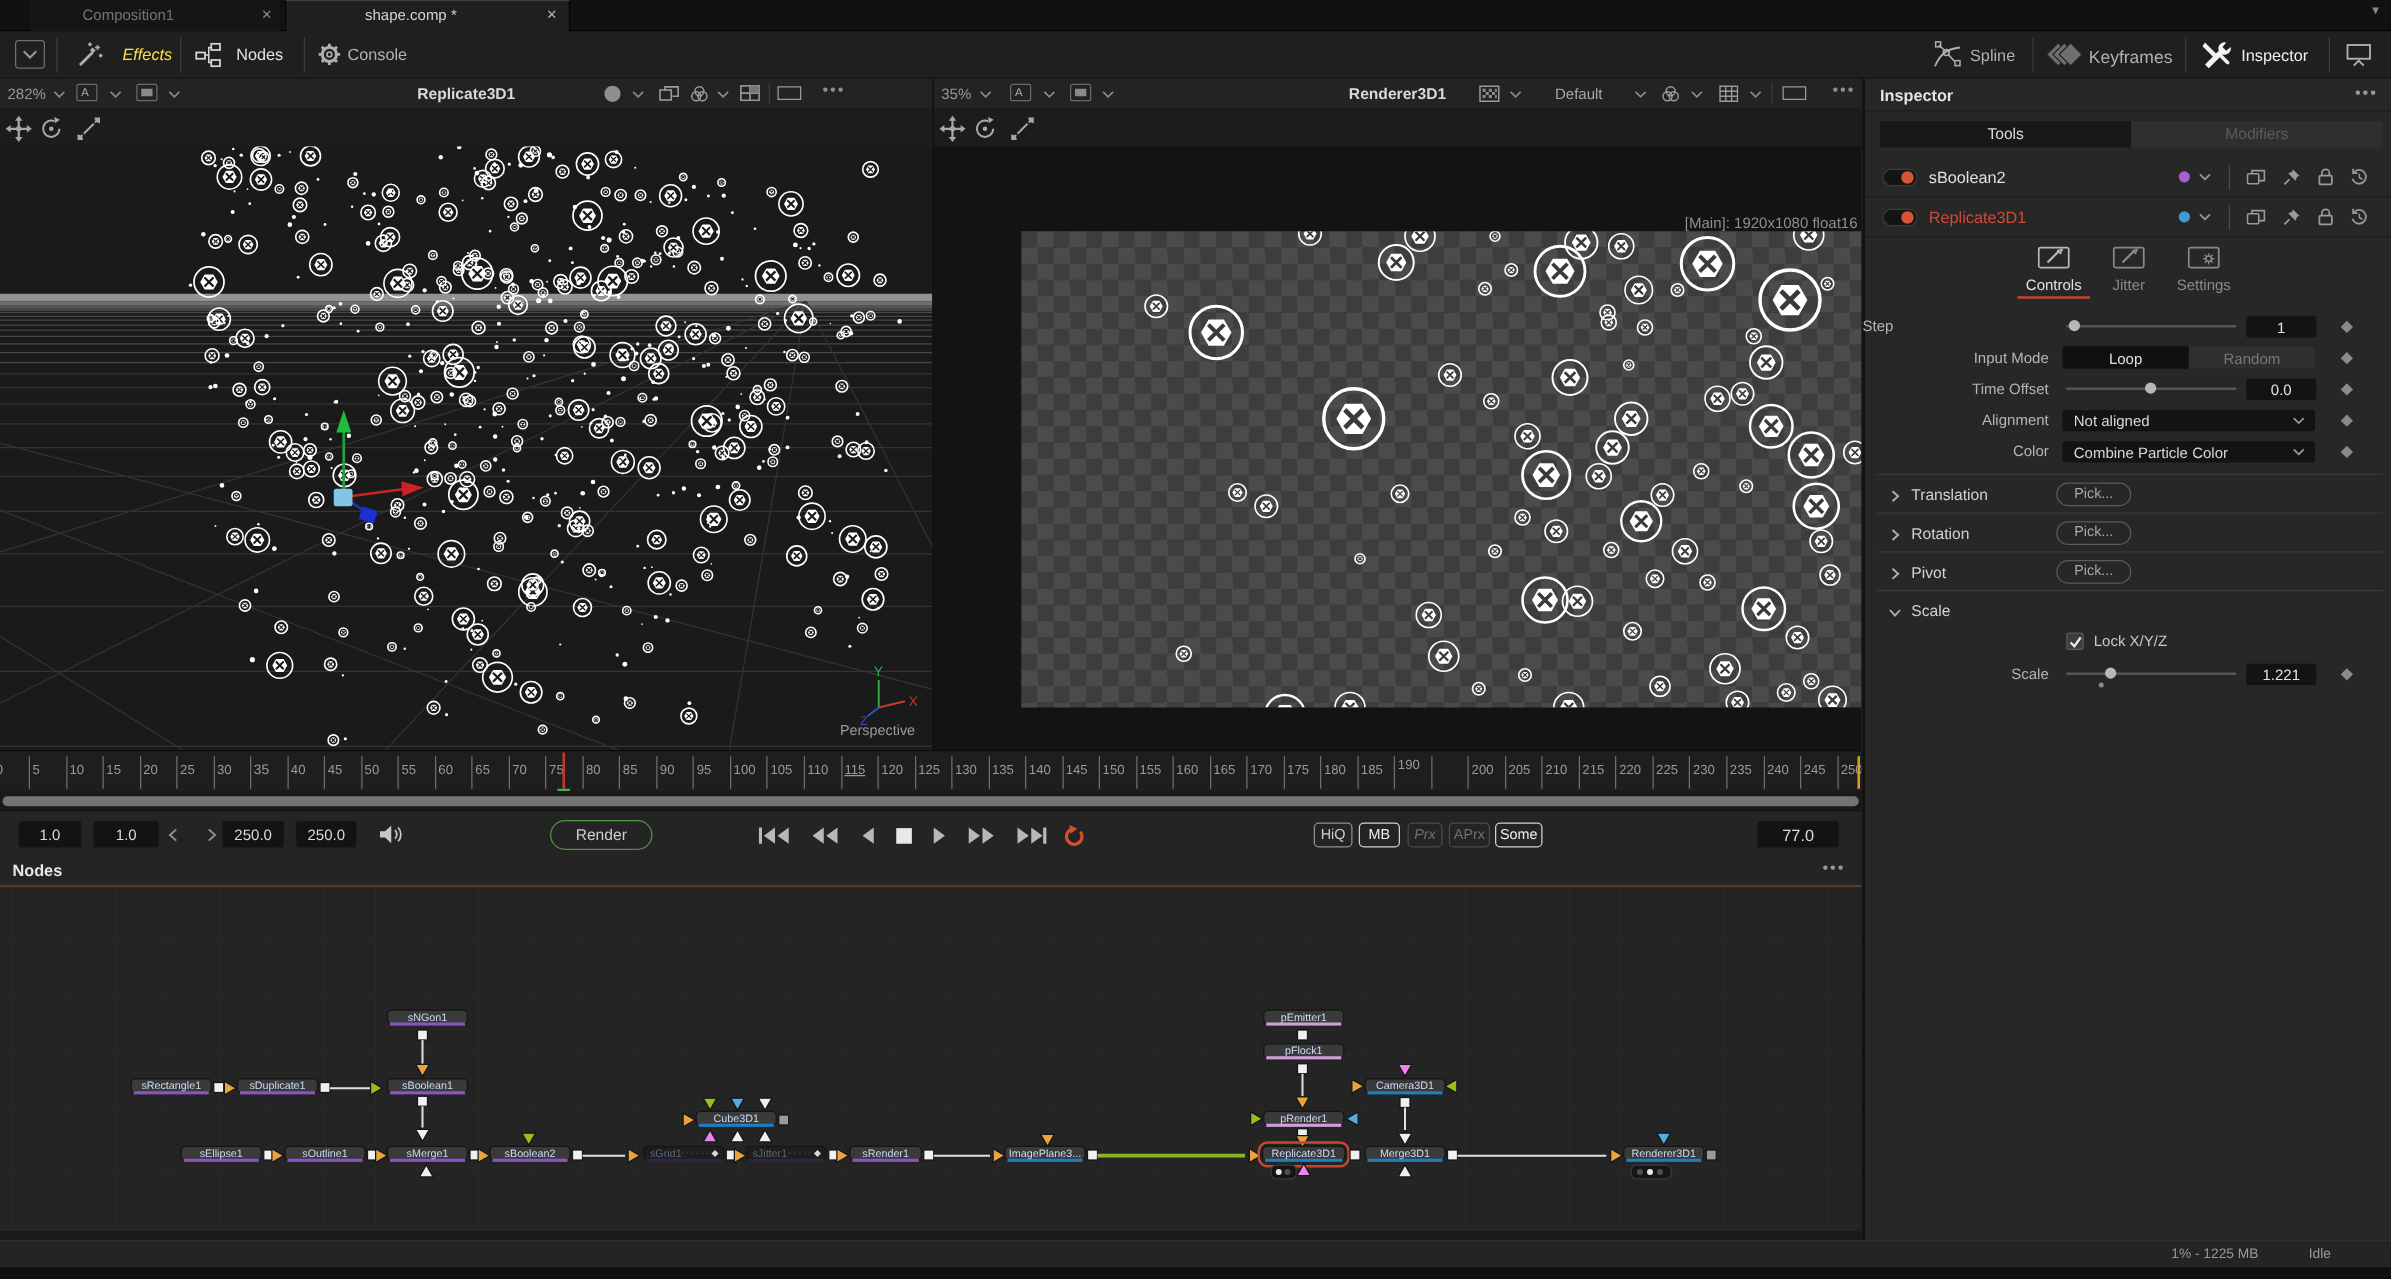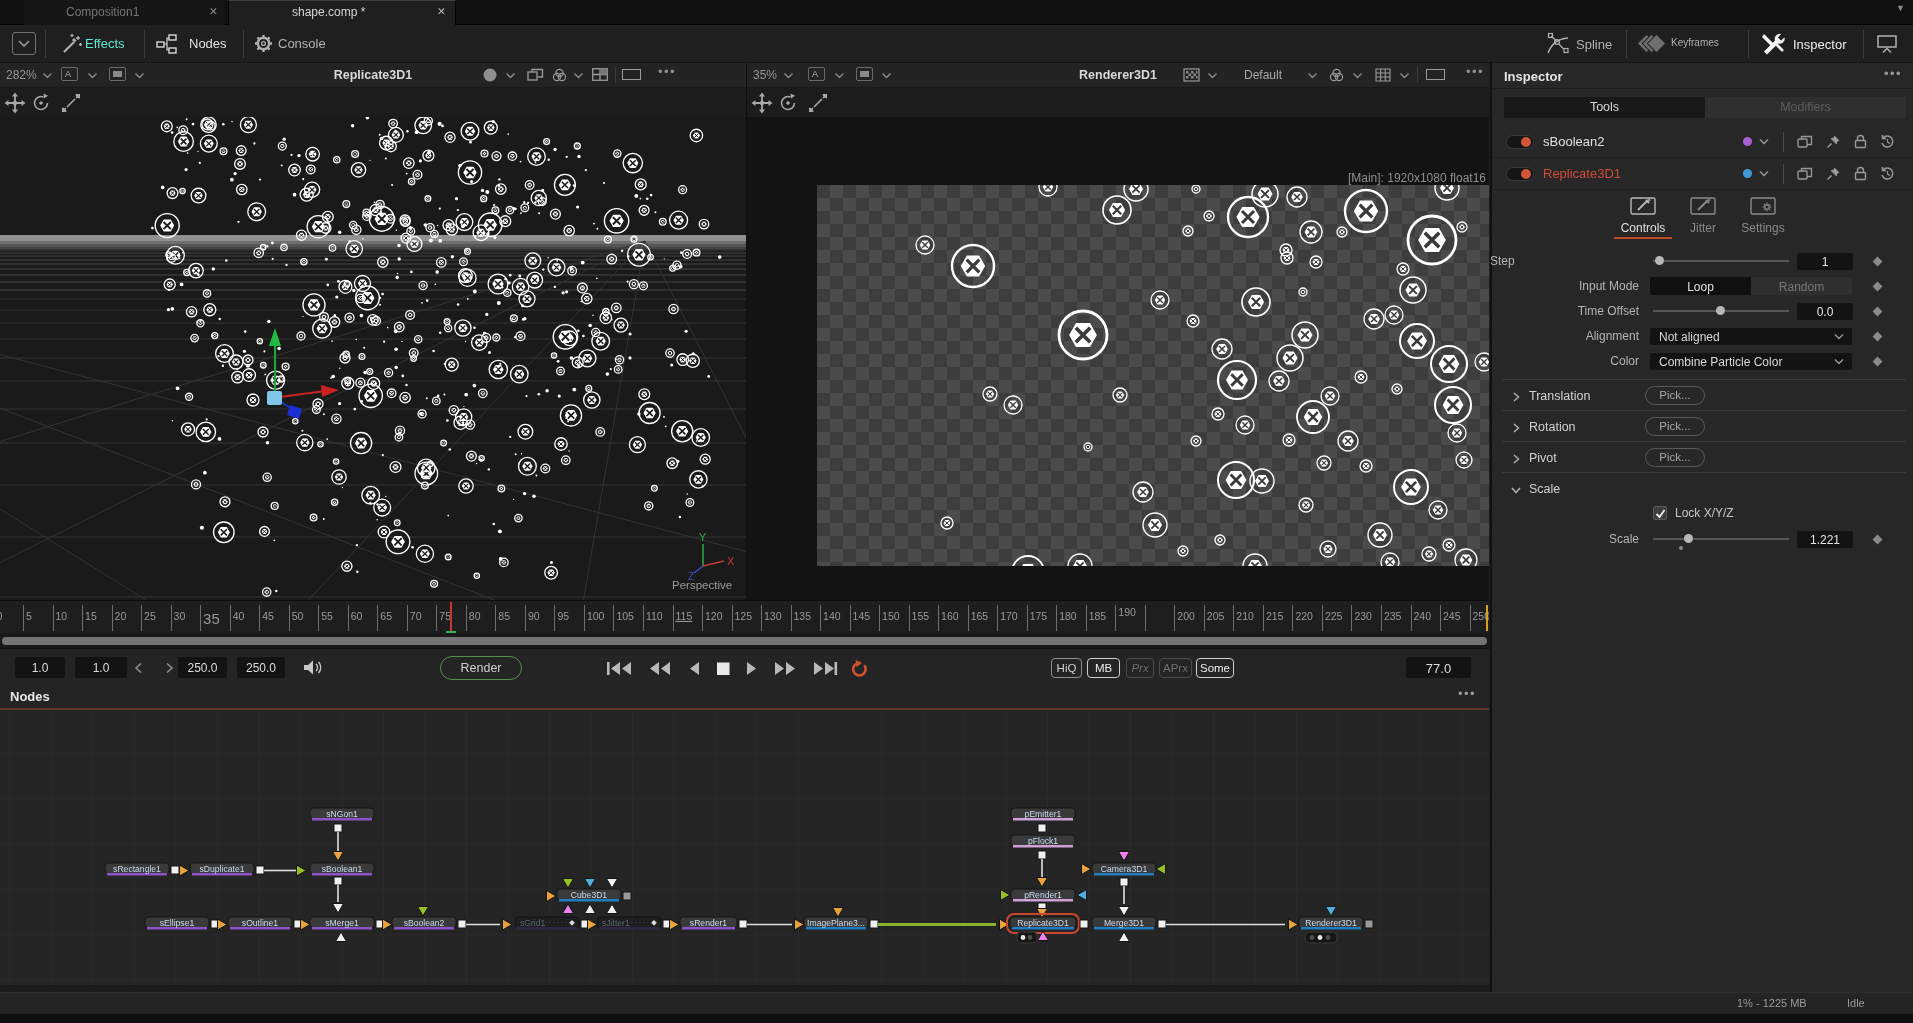--- a/index.html
+++ b/index.html
@@ -20,21 +20,21 @@
 <div class="abs" style="left:12px;top:32px;width:24px;height:23px;border:1px solid #6f6f6f;border-radius:3px;"></div>
 <svg class="abs" style="left:17px;top:39px;" width="14" height="9">
     <path d="M2 2 L7 7 L12 2" stroke="#9a9a9a" stroke-width="1.6" fill="none"></path>
   </svg>
 <div class="abs" style="left:45px;top:30px;width:1px;height:28px;background:#3c3c3c;"></div>
 <svg class="abs" style="left:60px;top:32px;" width="24" height="24" viewBox="0 0 24 24">
  <path d="M4 20 L14 10" stroke="#b0b0b0" stroke-width="2.2"></path>
     <path d="M13 7 l2.5 2.5" stroke="#b0b0b0" stroke-width="3"></path>
  <path d="M18 4 v4 M16 6 h4 M20.5 11 v3 M19 12.5 h3 M12 2 v3 M10.5 3.5 h3" stroke="#b0b0b0" stroke-width="1.3"></path>
   </svg>
-<div class="txt" style="left:85px;top:36px;font-size:13px;color:#5eead4;">Effects</div>
+<div class="txt" style="left:98px;top:36px;font-size:13px;color:#fde047;font-style:italic;">Effects</div>
 <div class="abs" style="left:144px;top:30px;width:1px;height:28px;background:#3c3c3c;"></div>
 <svg class="abs" style="left:156px;top:34px;" width="26" height="20" viewBox="0 0 26 20">
  <rect x="1" y="8" width="7" height="5" fill="none" stroke="#d8d8d8" stroke-width="1.4"></rect>
  <rect x="13" y="1" width="7" height="5" fill="none" stroke="#d8d8d8" stroke-width="1.4"></rect>
  <rect x="13" y="14" width="7" height="5" fill="none" stroke="#d8d8d8" stroke-width="1.4"></rect>
  <path d="M8 10 h3 v-6 h2 M11 10 v6 h2" stroke="#d8d8d8" stroke-width="1.2" fill="none"></path>
   </svg>
 <div class="txt" style="left:189px;top:36px;font-size:13px;color:#e2e2e2;">Nodes</div>
 <div class="abs" style="left:243px;top:30px;width:1px;height:28px;background:#3c3c3c;"></div>
 <svg class="abs" style="left:254px;top:34px;" width="19" height="19" viewBox="0 0 20 20">
@@ -55,21 +55,21 @@
   </svg>
 <div class="txt" style="left:1576px;top:37px;font-size:13px;color:#b2b2b2;">Spline</div>
 <div class="abs" style="left:1626px;top:30px;width:1px;height:28px;background:#3c3c3c;"></div>
 <svg class="abs" style="left:1638px;top:32px;" width="30" height="24" viewBox="0 0 30 24">
  <g fill="#6f6f6f" stroke="#242424" stroke-width="1">
  <rect x="2" y="5" width="13" height="13" transform="rotate(45 8.5 11.5)"></rect>
  <rect x="7" y="5" width="13" height="13" transform="rotate(45 13.5 11.5)"></rect>
  <rect x="12" y="5" width="13" height="13" transform="rotate(45 18.5 11.5)"></rect>
     </g>
   </svg>
-<div class="txt" style="left:1671px;top:37px;font-size:10px;color:#b2b2b2;">Keyframes</div>
+<div class="txt" style="left:1671px;top:37px;font-size:14px;color:#b2b2b2;">Keyframes</div>
 <div class="abs" style="left:1748px;top:30px;width:1px;height:28px;background:#3c3c3c;"></div>
 <svg class="abs" style="left:1761px;top:32px;" width="25" height="24" viewBox="0 0 25 24">
  <g fill="#f2f2f2">
       <path d="M3 2 L14 13 L12 16 L1 5 Z"></path>
       <path d="M14 13 l6 6 c1.5 1.5 3.5 -0.5 2 -2 l-6 -6 z"></path>
  <path d="M20 2 a5 5 0 0 0 -6 6.5 l-11 11 3 3 11 -11 a5 5 0 0 0 6.5 -6 l-3.5 3 -3 -3 z"></path>
     </g>
   </svg>
 <div class="txt" style="left:1793px;top:37px;font-size:13px;color:#efefef;">Inspector</div>
 <div class="abs" style="left:1863px;top:30px;width:1px;height:28px;background:#3c3c3c;"></div>
@@ -1654,21 +1654,21 @@
     <div class="txt" style="left:55.5px;top:9px;font-size:10.5px;color:#9a9a9a;">10</div>
     <div class="abs" style="left:82.1px;top:4px;width:1px;height:26px;background:#6f6f6f;"></div>
     <div class="txt" style="left:85.1px;top:9px;font-size:10.5px;color:#9a9a9a;">15</div>
     <div class="abs" style="left:111.6px;top:4px;width:1px;height:26px;background:#6f6f6f;"></div>
     <div class="txt" style="left:114.6px;top:9px;font-size:10.5px;color:#9a9a9a;">20</div>
     <div class="abs" style="left:141.1px;top:4px;width:1px;height:26px;background:#6f6f6f;"></div>
     <div class="txt" style="left:144.1px;top:9px;font-size:10.5px;color:#9a9a9a;">25</div>
     <div class="abs" style="left:170.6px;top:4px;width:1px;height:26px;background:#6f6f6f;"></div>
     <div class="txt" style="left:173.6px;top:9px;font-size:10.5px;color:#9a9a9a;">30</div>
     <div class="abs" style="left:200.1px;top:4px;width:1px;height:26px;background:#6f6f6f;"></div>
-    <div class="txt" style="left:203.1px;top:9px;font-size:15px;color:#9a9a9a;">35</div>
+    <div class="txt" style="left:203.1px;top:9px;font-size:11px;color:#9a9a9a;">35</div>
     <div class="abs" style="left:229.7px;top:4px;width:1px;height:26px;background:#6f6f6f;"></div>
     <div class="txt" style="left:232.7px;top:9px;font-size:10.5px;color:#9a9a9a;">40</div>
     <div class="abs" style="left:259.2px;top:4px;width:1px;height:26px;background:#6f6f6f;"></div>
     <div class="txt" style="left:262.2px;top:9px;font-size:10.5px;color:#9a9a9a;">45</div>
     <div class="abs" style="left:288.7px;top:4px;width:1px;height:26px;background:#6f6f6f;"></div>
     <div class="txt" style="left:291.7px;top:9px;font-size:10.5px;color:#9a9a9a;">50</div>
     <div class="abs" style="left:318.2px;top:4px;width:1px;height:26px;background:#6f6f6f;"></div>
     <div class="txt" style="left:321.2px;top:9px;font-size:10.5px;color:#9a9a9a;">55</div>
     <div class="abs" style="left:347.7px;top:4px;width:1px;height:26px;background:#6f6f6f;"></div>
     <div class="txt" style="left:350.7px;top:9px;font-size:10.5px;color:#9a9a9a;">60</div>

